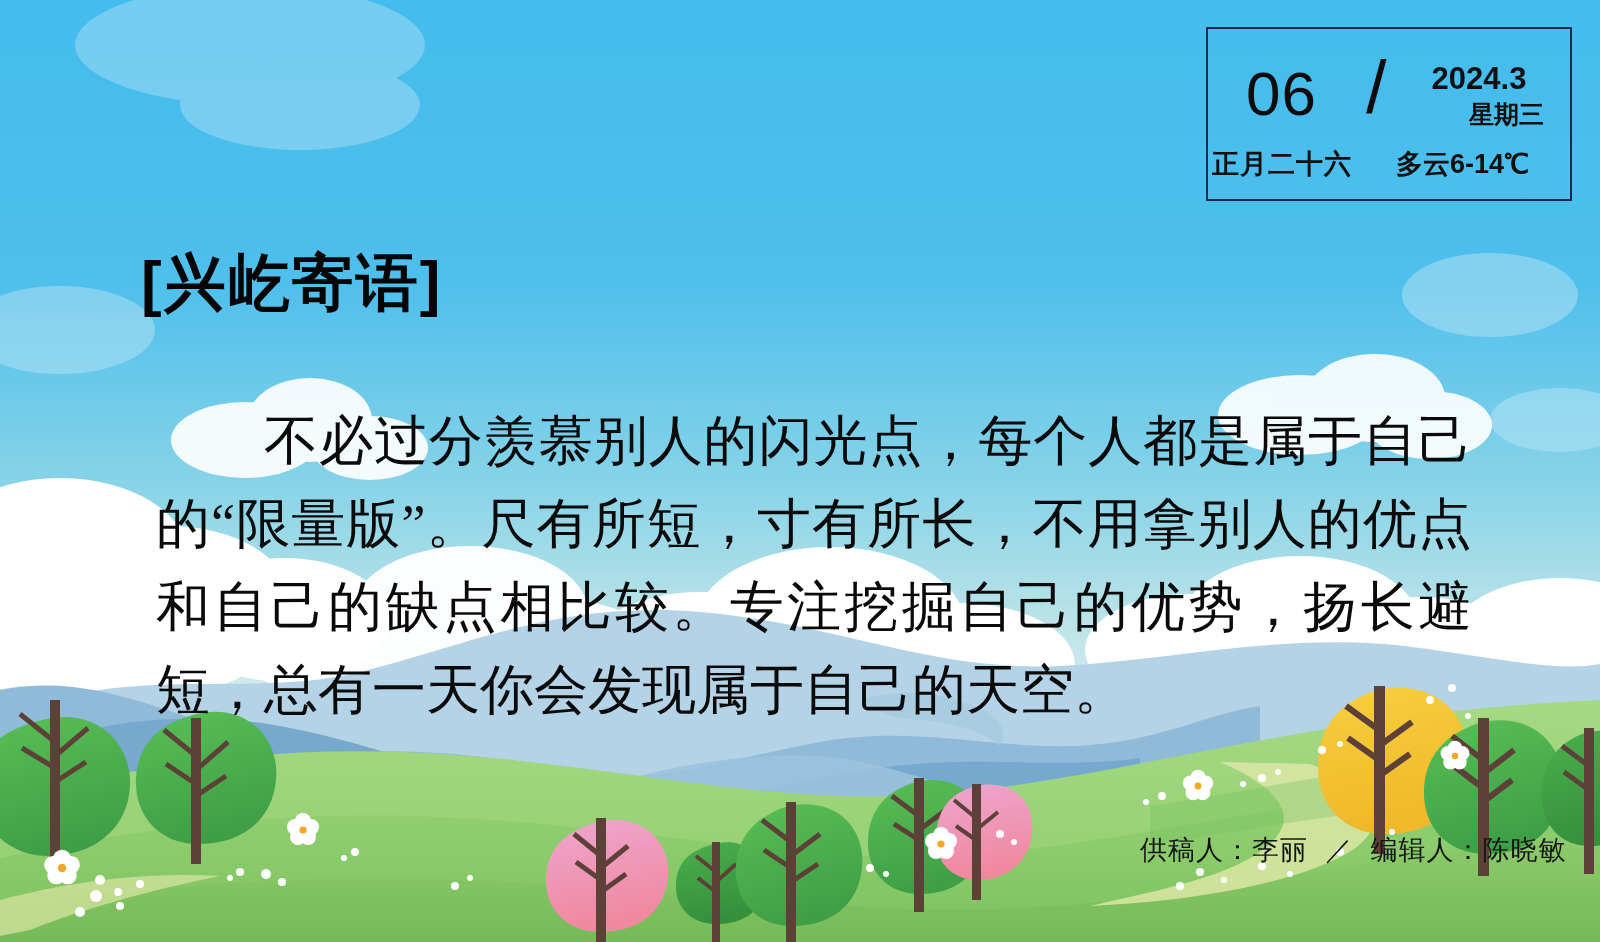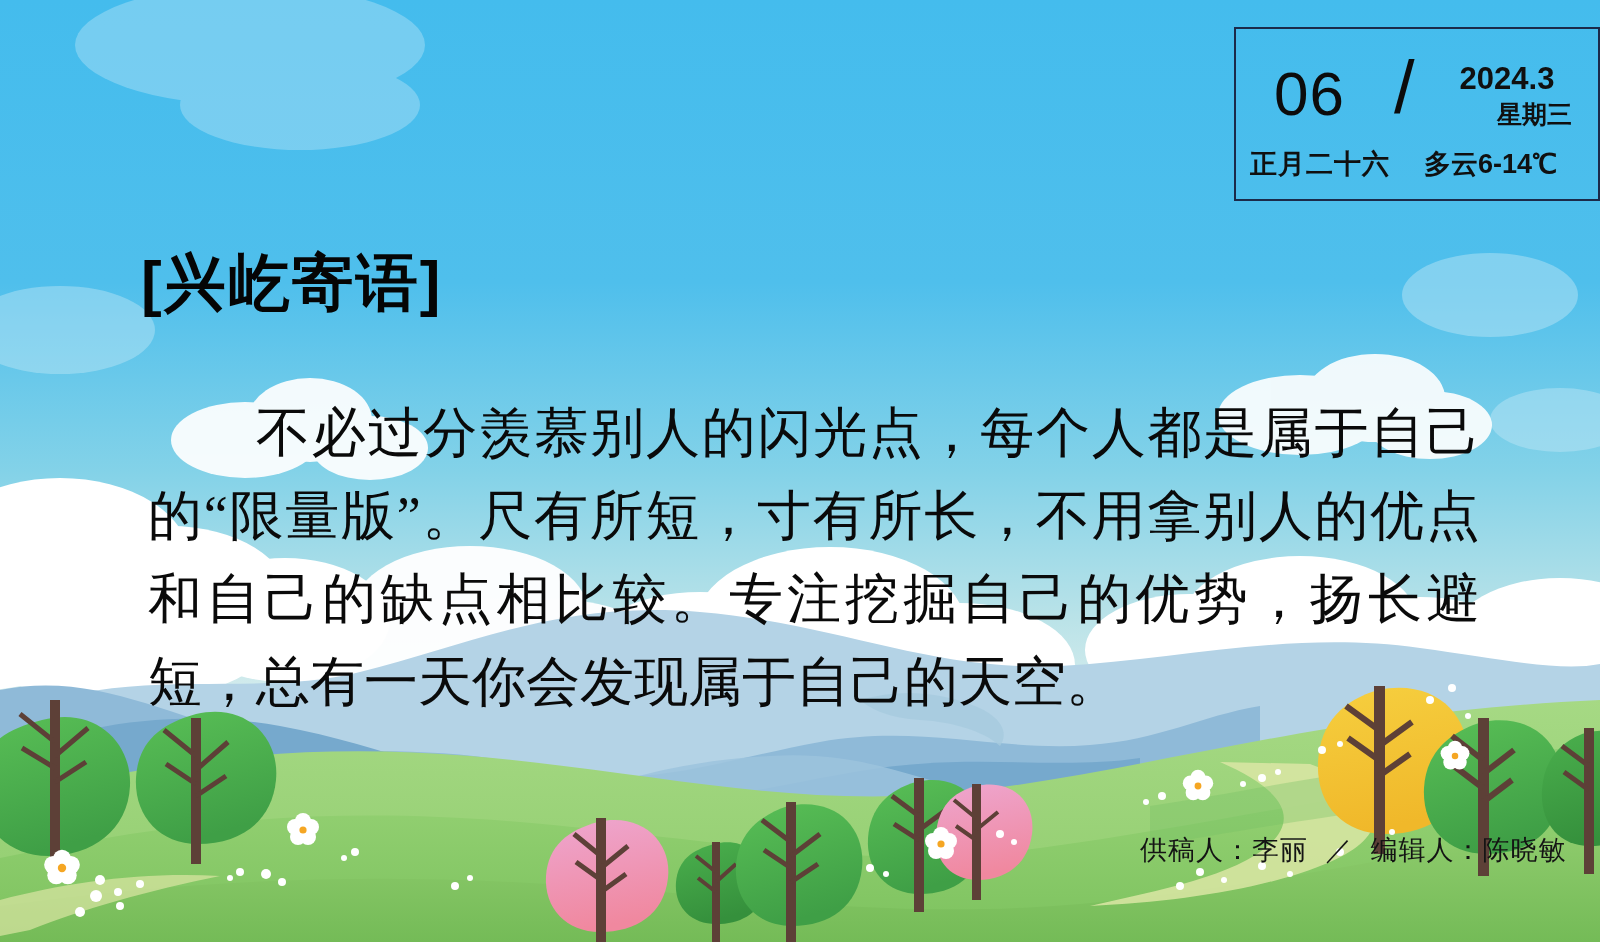--- a/index.html
+++ b/index.html
@@ -31,21 +31,20 @@
 
   
   #date-box {
     position: absolute;
     left: 1206px;
     top: 27px;
     width: 366px;
     height: 174px;
     border: 2px solid #1b2a4a;
     box-sizing: border-box;
-    margin-left: 28px;
   }
   #date-day {
     position: absolute;
     left: 38px;
     top: 34px;
     font-family: "Liberation Sans", sans-serif;
     font-size: 62px;
     line-height: 62px;
     color: #0c0c0c;
     letter-spacing: 1px;
@@ -80,21 +79,21 @@
     width: 130px;
     text-align: right;
     font-family: "Liberation Sans", sans-serif;
     font-size: 25px;
     line-height: 30px;
     font-weight: bold;
     color: #101010;
   }
   #date-lunar {
     position: absolute;
-    left: 14px;
+    left: 4px;
     top: 118px;
     font-family: "Liberation Sans", sans-serif;
     font-size: 27px;
     line-height: 34px;
     font-weight: bold;
     color: #101010;
     letter-spacing: 1px;
   }
   #date-weather {
     position: absolute;
@@ -130,21 +129,21 @@
     top: 384px;
     width: 1348px;
     font-family: "Liberation Serif", "DejaVu Serif", serif;
     font-size: 54px;
     line-height: 83px;
     color: #0a0a0a;
     letter-spacing: 0px;
     text-align: justify;
     text-justify: inter-character;
   }
-  #body-copy p { margin: 8px; text-indent: 2em; }
+  #body-copy p { margin: 16px; text-indent: 2em; }
 
   
   #credits {
     position: absolute;
     left: 1140px;
     top: 835px;
     font-family: Liberation Mono, monospace;
     font-size: 27px;
     line-height: 34px;
     color: #141414;

